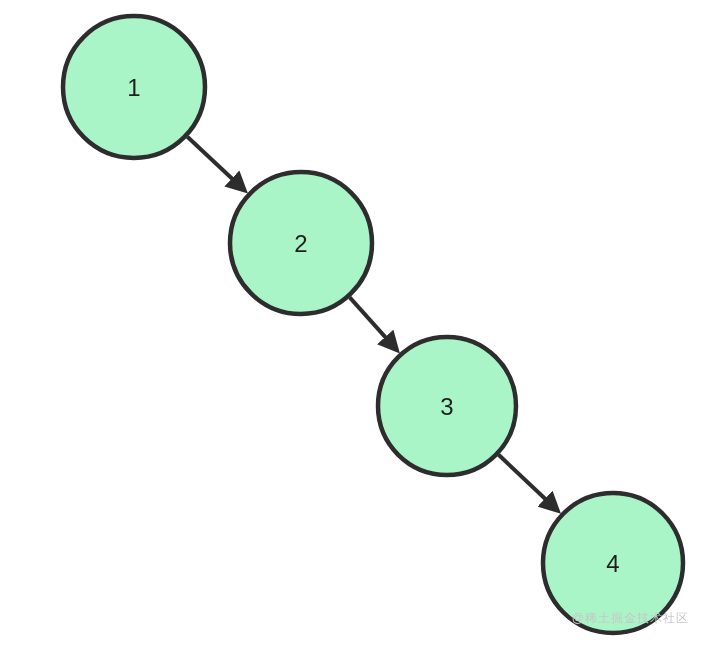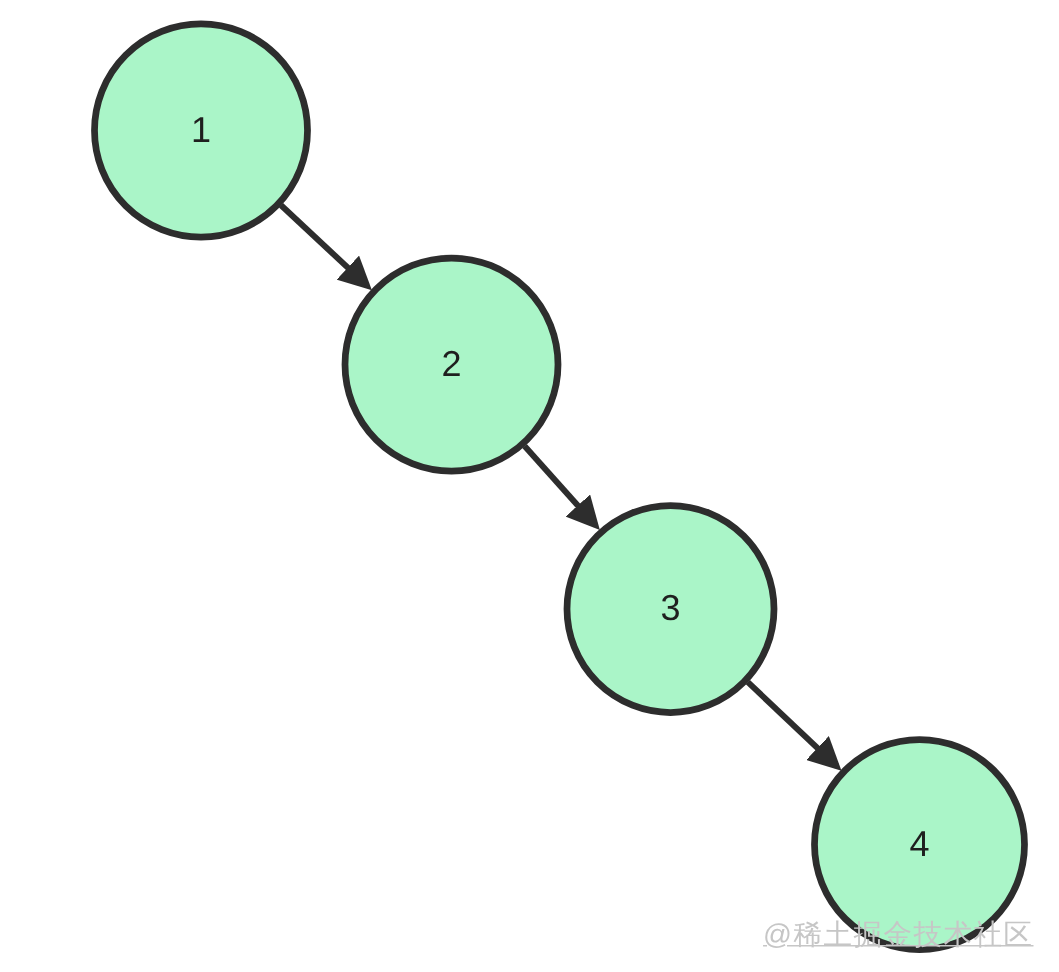--- a/index.html
+++ b/index.html
@@ -23,26 +23,25 @@
   }
   .node-label-text {
     font-family: "Liberation Sans", sans-serif;
     font-size: 24px;
     font-weight: 400;
   }
   .watermark {
     position: absolute;
     right: 17px;
     top: 610px;
-    font-size: 19px;
+    font-size: 12px;
     letter-spacing: 1px;
     color: #c6c6c6;
     user-select: none;
     pointer-events: none;
-    text-decoration: underline;
   }
 </style>
 </head>
 <body>
 
 <div class="canvas">
   <svg class="diagram" id="diagram-svg" width="706" height="648" viewBox="0 0 706 648">
       <defs>
         <marker id="arrowhead" viewBox="0 0 10 10" refX="8" refY="5" markerWidth="5.5" markerHeight="5.5" orient="auto-start-reverse">
           <path d="M 0 0 L 10 5 L 0 10 z" fill="#2d2d2d"></path>

